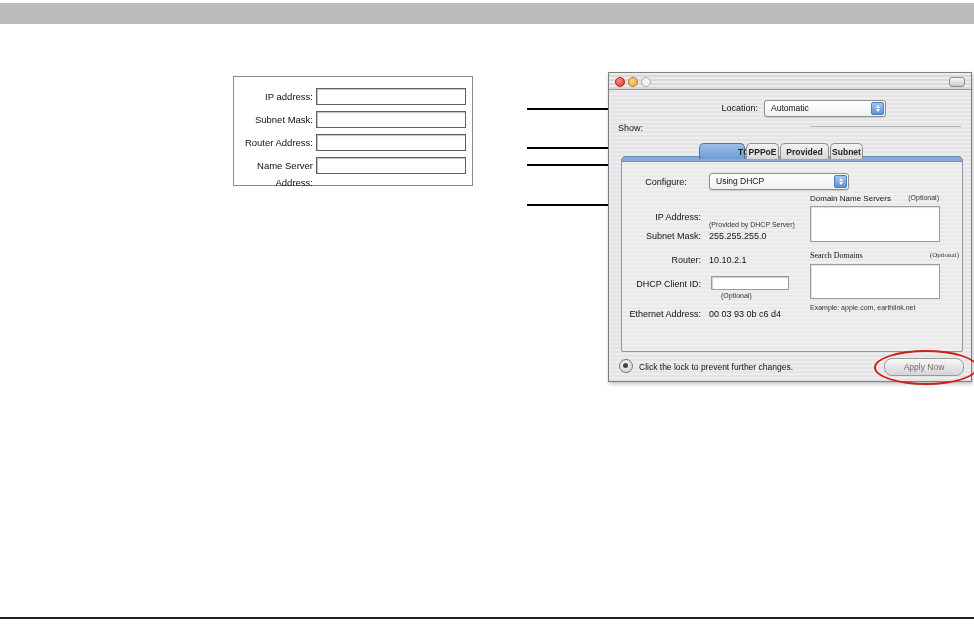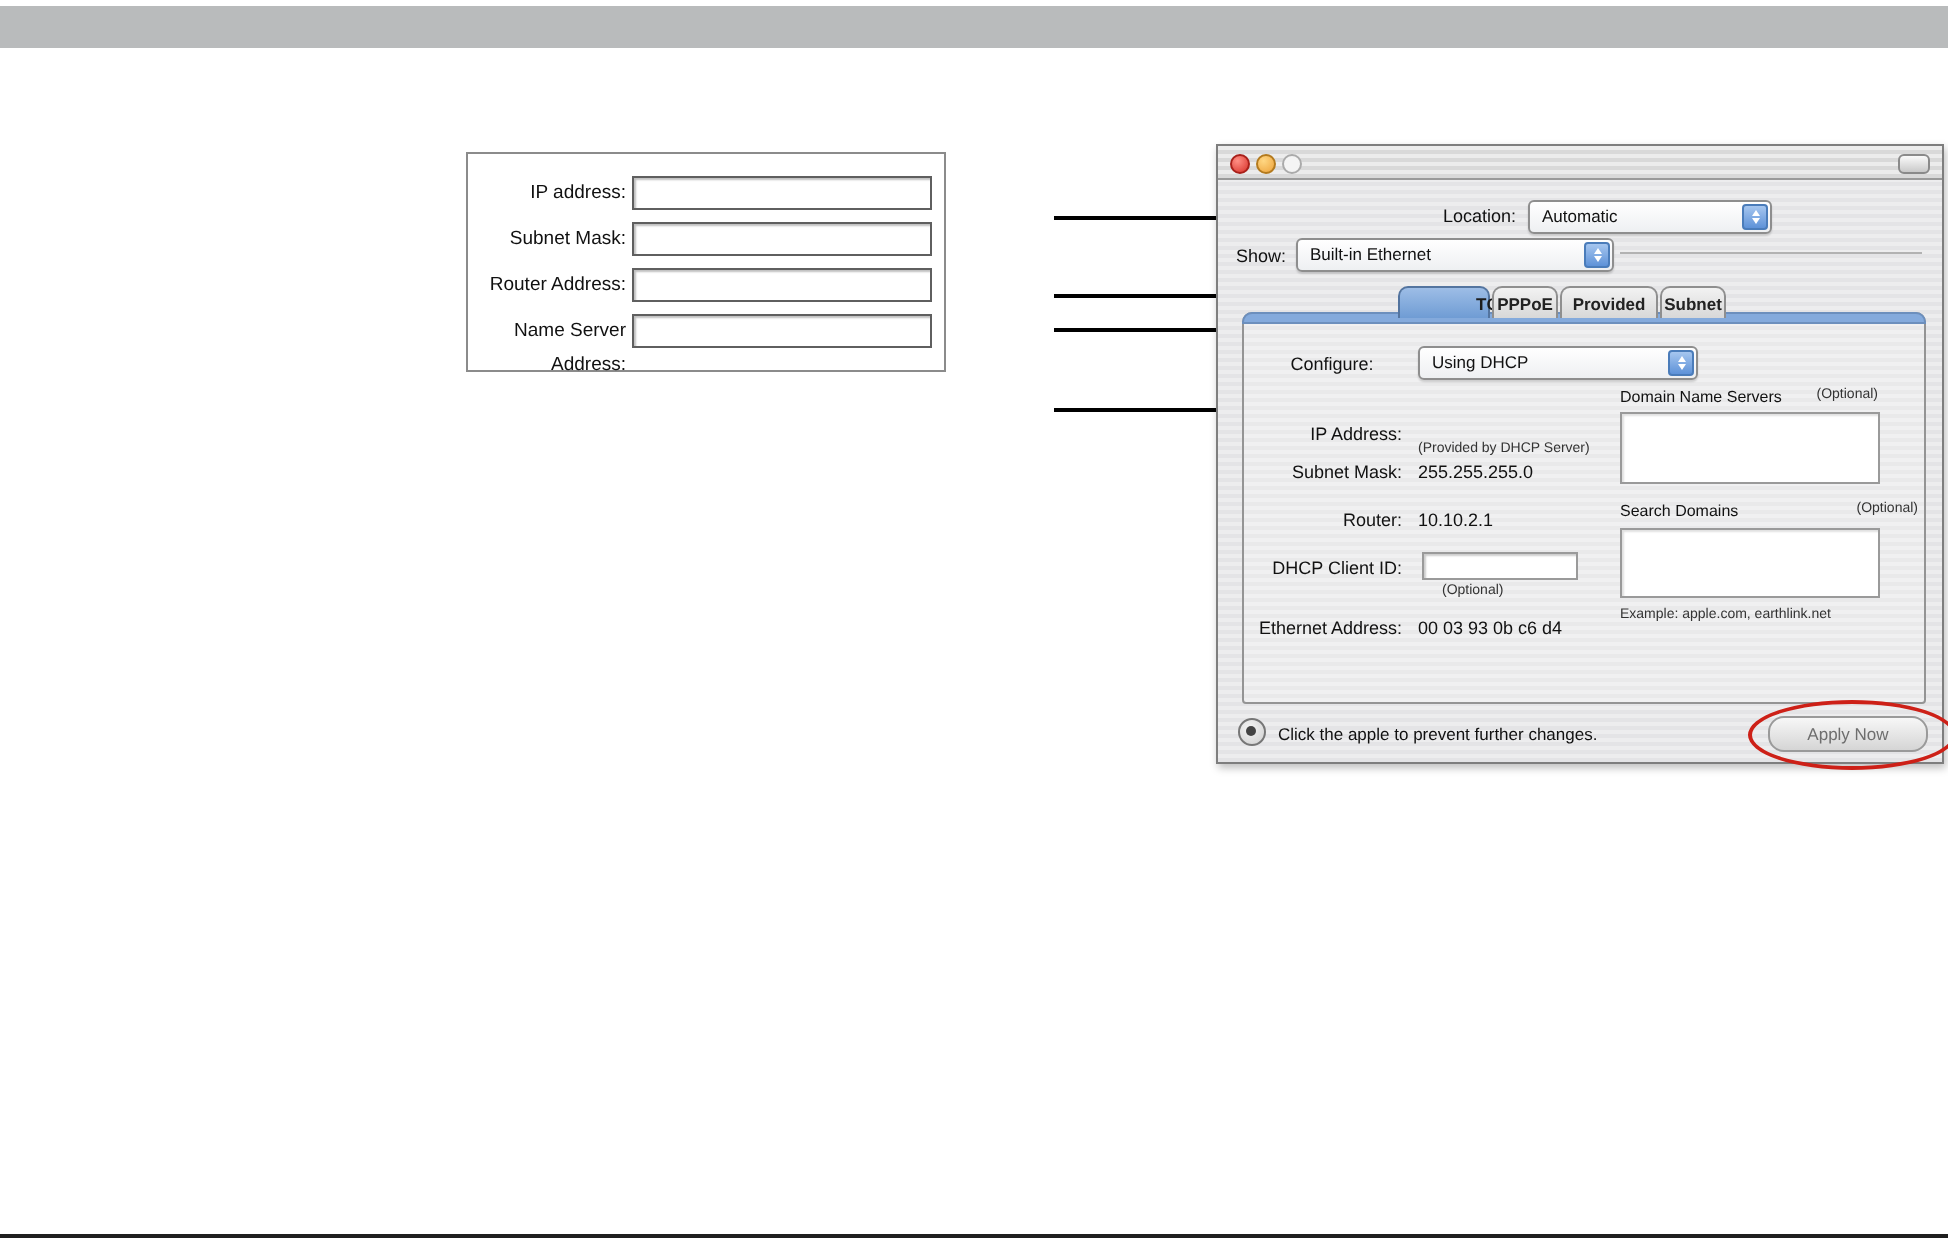--- a/index.html
+++ b/index.html
@@ -125,27 +125,20 @@
     <div class="abs flabel" style="left:95px;top:30px;width:54px;text-align:right;">Location:</div>
     <div class="dropdown" style="left:155px;top:27px;width:120px;">
       <div class="dd-text">Automatic</div>
       <div class="dd-step">
           <div class="tri-up"></div>
           <div class="tri-dn"></div>
         </div>
     </div>
 
     <div class="abs flabel" style="left:0px;top:50px;width:34px;text-align:right;">Show:</div>
-    <div class="dropdown" style="left:39px;top:46px;width:157px;">
-      <div class="dd-text">Built-in Ethernet</div>
-      <div class="dd-step">
-          <div class="tri-up"></div>
-          <div class="tri-dn"></div>
-        </div>
-    </div>
     <div class="abs" style="left:201px;top:53px;width:151px;height:1px;background:#b2b2b2;"></div>
 
     <div class="tab selected" style="left:90px;width:46px;">TCP/IP</div>
     <div class="tab" style="left:137px;width:33px;">PPPoE</div>
     <div class="tab" style="left:171px;width:49px;">Provided</div>
     <div class="tab" style="left:221px;width:33px;">Subnet</div>
 
     <div class="abs" id="panel"></div>
     <div class="abs" id="panel-strip"></div>
 
@@ -173,28 +166,28 @@
 
     <div class="abs flabel" style="left:10px;top:236px;width:82px;text-align:right;z-index:4;">Ethernet Address:</div>
     <div class="abs fvalue" style="left:100px;top:236px;z-index:4;">00 03 93 0b c6 d4</div>
 
     <div class="abs" style="left:201px;top:121px;width:129px;display:flex;justify-content:space-between;z-index:4;">
       <span class="right-col-label">Domain Name Servers</span>
       <span class="fnote">(Optional)</span>
     </div>
     <div class="ta" style="left:201px;top:133px;width:128px;height:34px;z-index:4;"></div>
 
-    <div class="abs" style="left:201px;top:178px;width:149px;display:flex;justify-content:space-between;z-index:4;">
+    <div class="abs" style="left:201px;top:178px;width:149px;display:flex;justify-content:space-between;z-index:4;font-family:Liberation Serif, serif;">
       <span class="right-col-label">Search Domains</span>
       <span class="fnote">(Optional)</span>
     </div>
     <div class="ta" style="left:201px;top:191px;width:128px;height:33px;z-index:4;"></div>
 
     <div class="abs fnote" style="left:201px;top:231px;z-index:4;">Example: apple.com, earthlink.net</div>
 
     <div class="abs" id="lock-icon"></div>
     <div class="abs" id="lock-dot"></div>
-    <div class="abs" style="left:30px;top:289px;font-size:8.5px;color:#111;">Click the apple to prevent further changes.</div>
+    <div class="abs" style="left:30px;top:289px;font-size:8.5px;color:#111;">Click the lock to prevent further changes.</div>
     <div class="abs" id="apply-btn">Apply Now</div>
     <div class="abs" id="apply-ellipse"></div>
   </div>
 
 </div>
 
 </body></html>

